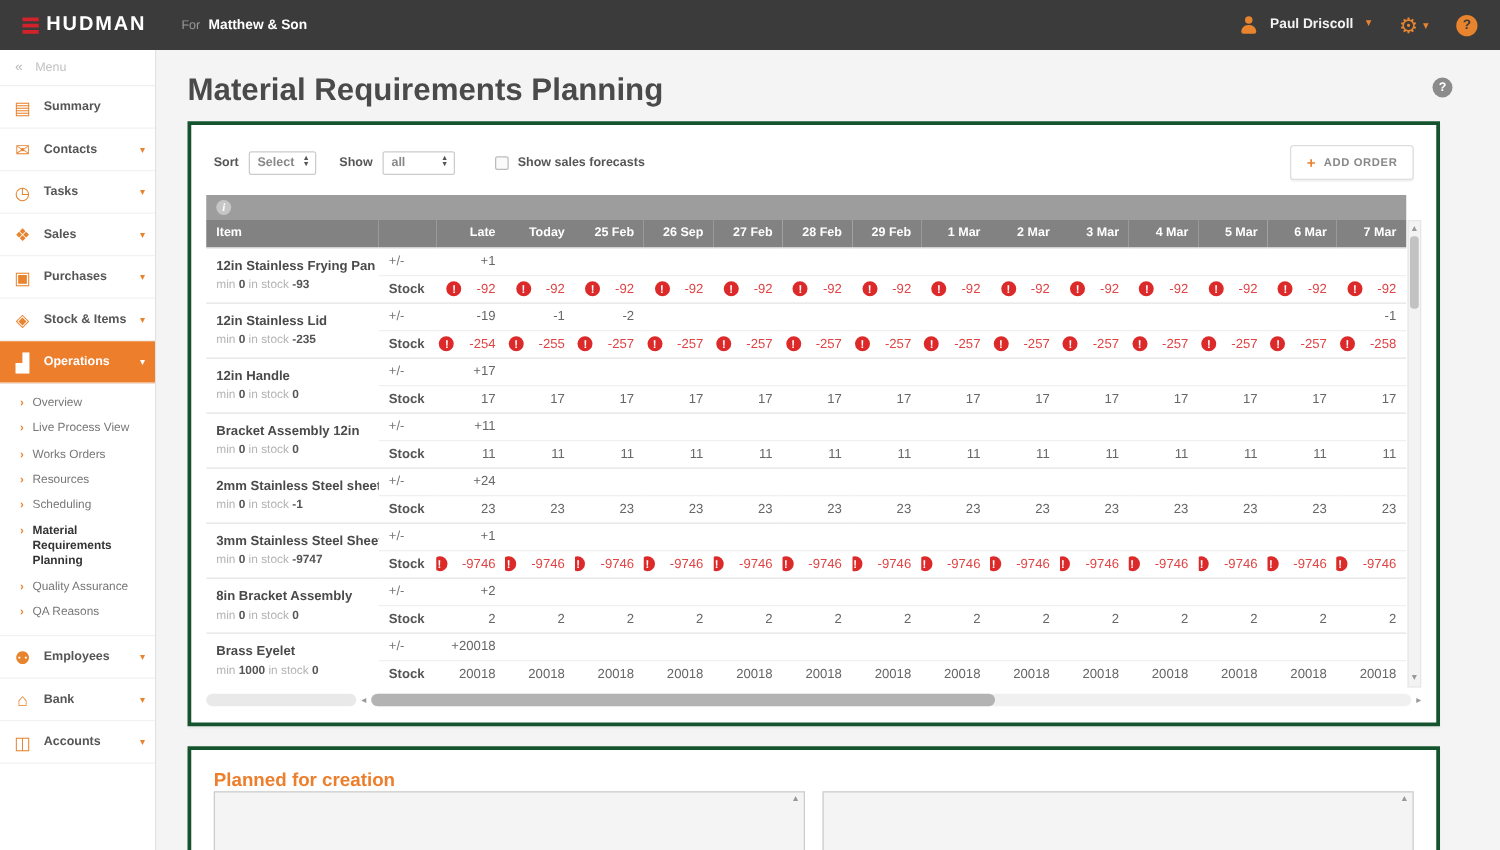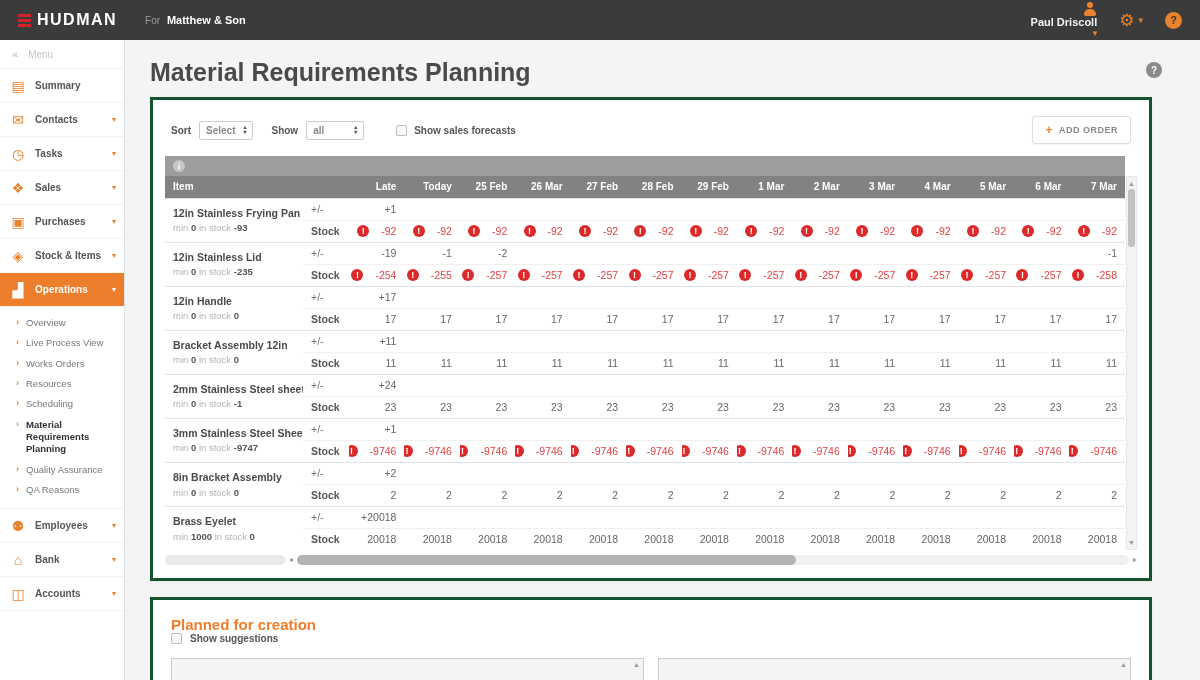--- a/index.html
+++ b/index.html
@@ -9,21 +9,21 @@
   
   .topbar { position:absolute; left:0; top:0; width:1200px; height:40px;
     background:#3b3b3b; display:flex; align-items:center; padding:0 18px; z-index:30; }
   .logo-wrap { display:flex; align-items:center; gap:6px; cursor:pointer; }
   .logo-mark { display:flex; flex-direction:column; gap:2px; }
   .logo-mark i { display:block; width:13px; height:3px; background:#d2232a; }
   .logo-text { color:#fff; font-size:16px; letter-spacing:1.5px; font-weight:600; }
   .for-wrap { margin-left:28px; font-size:10px; color:#9a9a9a; }
   .for-wrap b { color:#fff; font-size:11px; margin-left:4px; }
   .topbar-right { margin-left:auto; display:flex; align-items:center; gap:22px; }
-  .user-menu { display:flex; align-items:flex-end; gap:0; cursor:pointer;flex-direction:column; }
+  .user-menu { display:flex; align-items:flex-start; gap:10px; cursor:pointer; }
   .person { position:relative; width:14px; height:14px; }
   .person:before { content:""; position:absolute; left:4px; top:0; width:6px; height:6px;
     border-radius:50%; background:#e8832e; }
   .person:after { content:""; position:absolute; left:1px; top:7px; width:12px; height:7px;
     border-radius:6px 6px 2px 2px; background:#e8832e; }
   .user-name { color:#f3f3f3; font-size:11px; font-weight:bold; }
   .caret-sm { color:#e8832e; font-size:9px; }
   .gear-menu { display:flex; align-items:center; gap:4px; cursor:pointer; }
   .gear { color:#e8832e; font-size:17px; line-height:1; }
   .help-top { width:17px; height:17px; border-radius:50%; background:#e8832e; color:#3b3b3b;
@@ -306,21 +306,21 @@
             <col>
             <col>
           </colgroup>
         <thead>
             <tr>
               <th class="item-h">Item</th>
               <th></th>
               <th>Late</th>
               <th>Today</th>
               <th>25 Feb</th>
-              <th>26 Mar</th>
+              <th>26 Sep</th>
               <th>27 Feb</th>
               <th>28 Feb</th>
               <th>29 Feb</th>
               <th>1 Mar</th>
               <th>2 Mar</th>
               <th>3 Mar</th>
               <th>4 Mar</th>
               <th>5 Mar</th>
               <th>6 Mar</th>
               <th>7 Mar</th>
@@ -856,24 +856,20 @@
       <span class="hs-arr">◂</span>
       <div class="hs-track">
         <span class="hs-thumb"></span>
       </div>
       <span class="hs-arr">▸</span>
     </div>
   </div>
 
   <div class="card card2">
     <div class="planned-title">Planned for creation</div>
-    <div class="sugg-row">
-      <span class="chk"></span>
-      <span class="chk-lbl">Show suggestions</span>
-    </div>
     <div class="planned-cols">
       <div class="pcol">
         <div class="listbox">
           <span class="tip">▲</span>
         </div>
       </div>
       <div class="pcol">
         <div class="listbox">
           <span class="tip">▲</span>
         </div>

